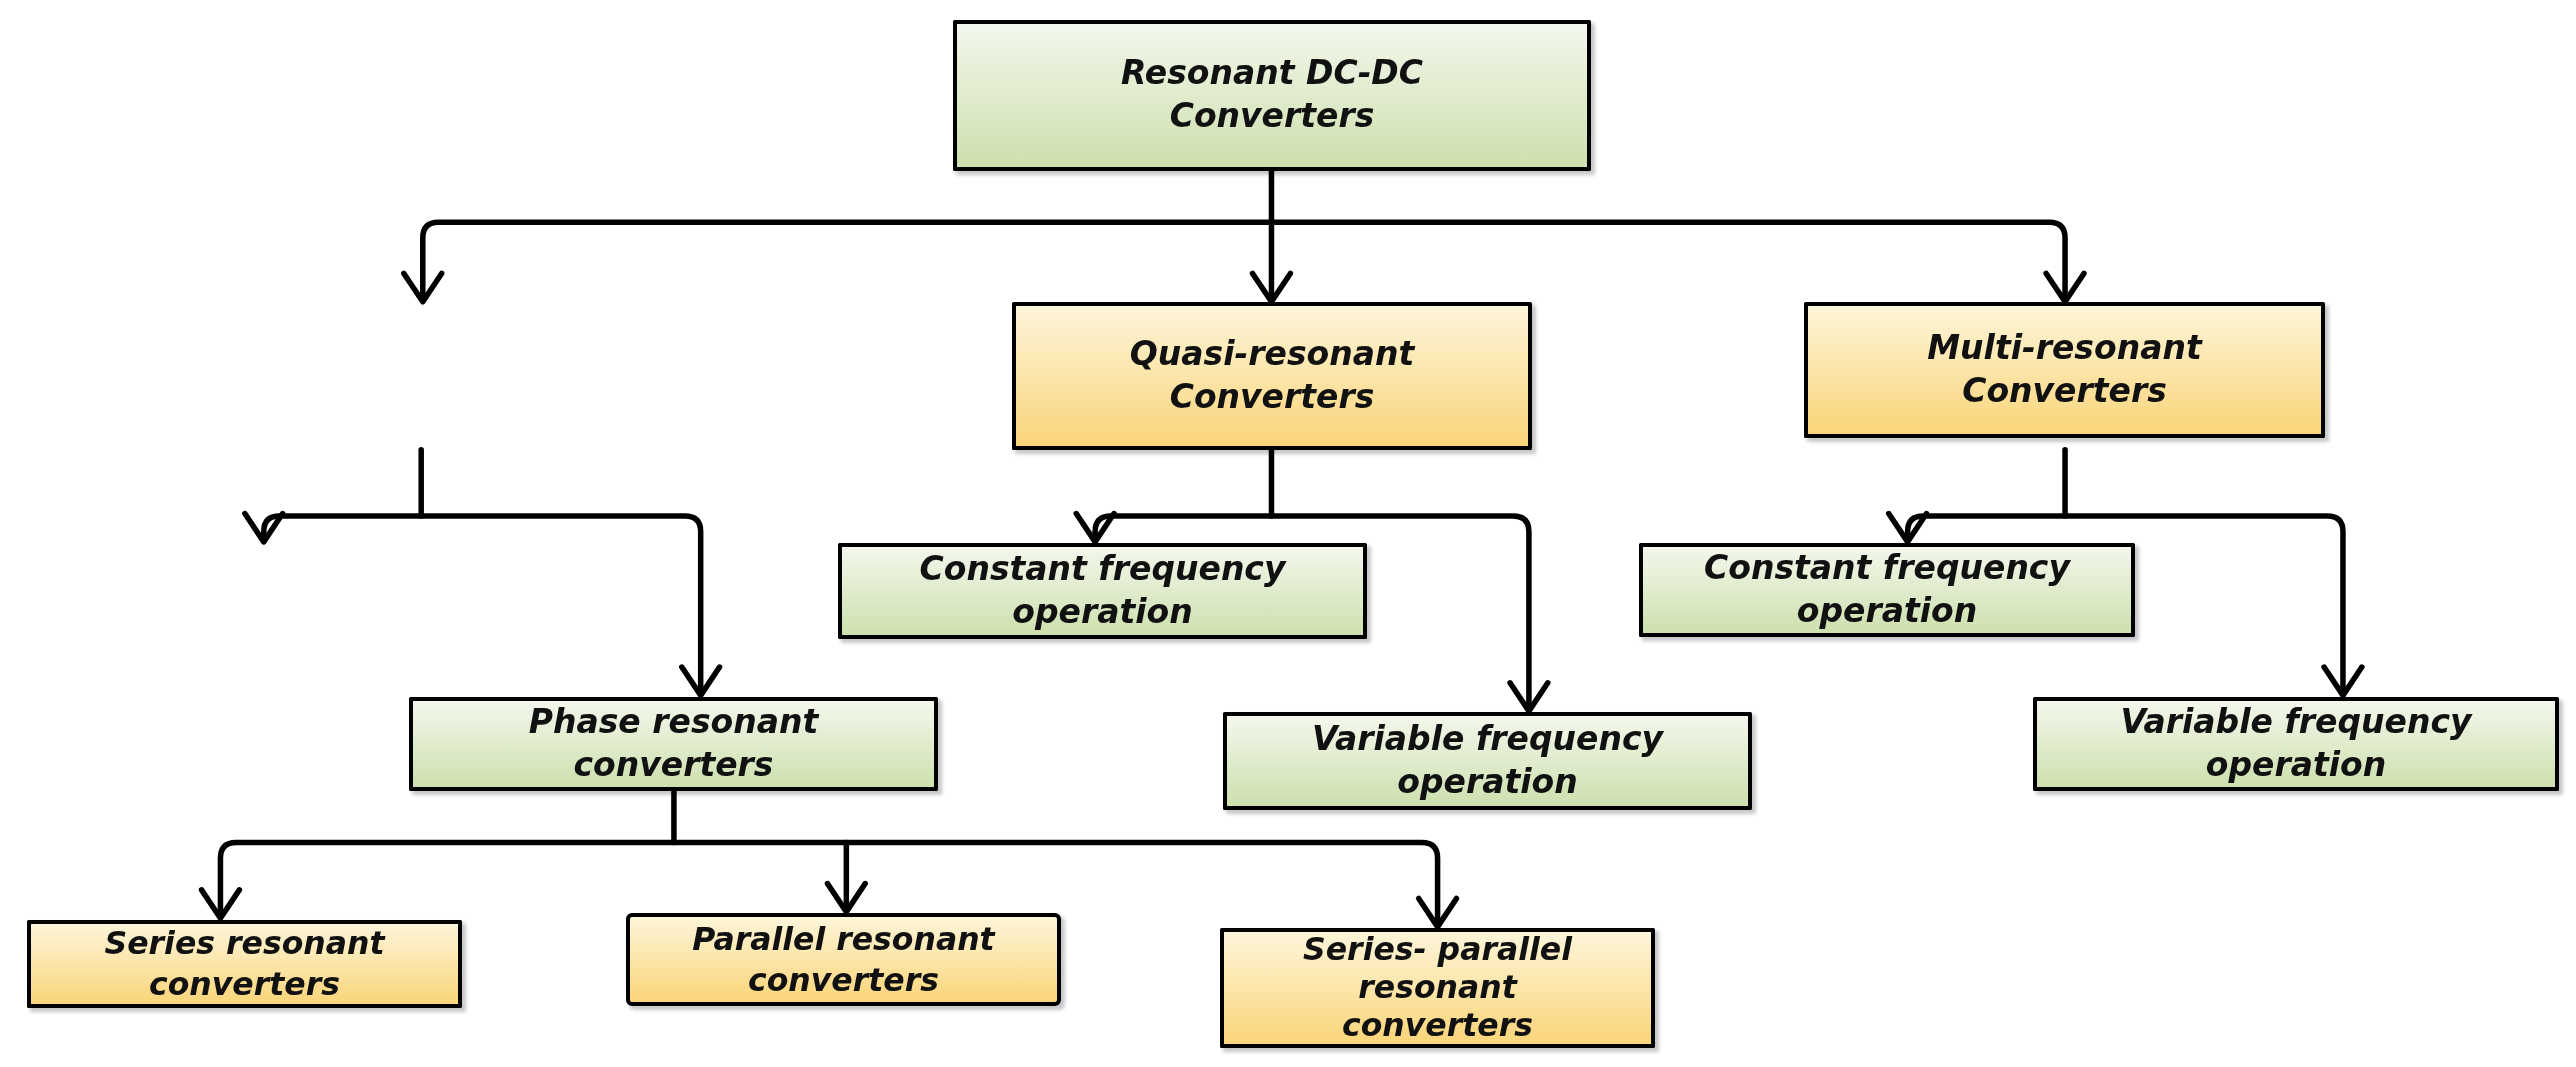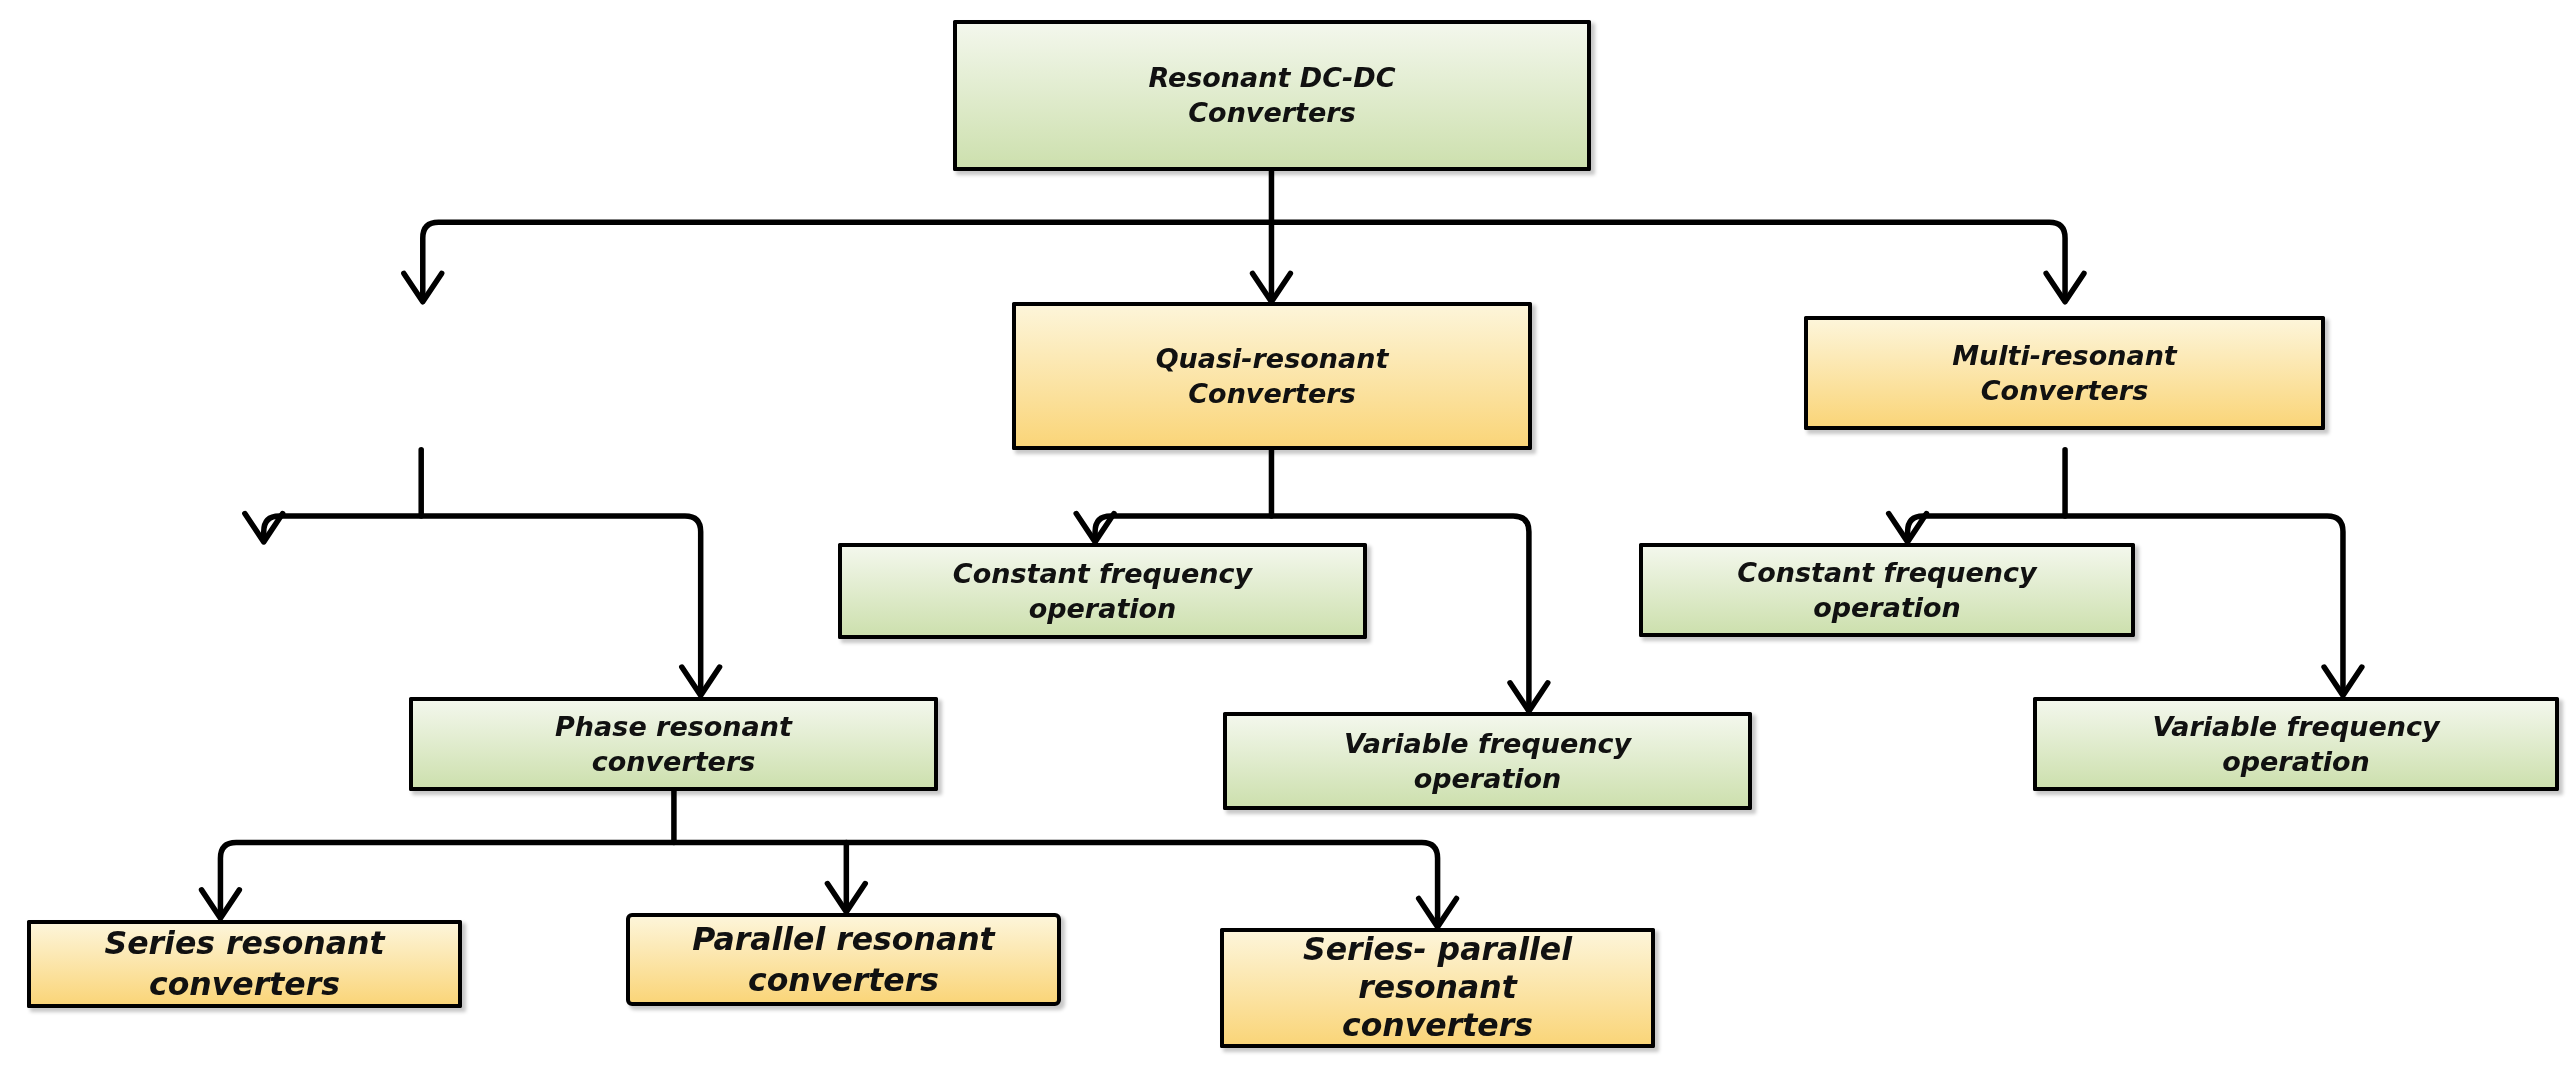--- a/index.html
+++ b/index.html
@@ -44,21 +44,21 @@
     text-align:center;
     font-weight:bold;
     font-style:italic;
     color:var(--text-color);
     white-space:pre-line;
     line-height:1.3;
     box-shadow:3.1px 3.9px 3.9px rgba(0,0,0,0.22);
   }
   .node.green{background:linear-gradient(to bottom,var(--green-top) 0%,var(--green-bottom) 100%);}
   .node.yellow{background:linear-gradient(to bottom,var(--yellow-top) 0%,var(--yellow-bottom) 100%);}
-  .fs-42{font-size:27px;}
+  .fs-42{font-size:33px;}
   .fs-40{font-size:31.5px;}
 </style>
 </head>
 <body>
 
 <div class="canvas">
 
   <svg class="edges" viewBox="0 0 3272 1356">
 
     <path d="M1615 217 V376"></path>
@@ -90,21 +90,21 @@
     <path d="M1802 1141 L1826 1177 L1850 1141"></path>
   </svg>
 
   <div class="node green fs-42" style="left:953px;top:19.7px;width:638px;height:151px;">Resonant  DC-DC
 Converters</div>
 
 
   <div class="node yellow fs-42" style="left:1012px;top:302px;width:520px;height:148px;">Quasi-resonant
 Converters</div>
 
-  <div class="node yellow fs-42" style="left:1804px;top:316px;width:521px;height:114px;">Multi-resonant
+  <div class="node yellow fs-42" style="left:1804px;top:302px;width:521px;height:136px;">Multi-resonant
 Converters</div>
 
 
   <div class="node green fs-42" style="left:409px;top:697px;width:529px;height:94px;">Phase resonant
 converters</div>
 
   <div class="node green fs-42" style="left:838px;top:543px;width:529px;height:96px;">Constant frequency
 operation</div>
 
   <div class="node green fs-42" style="left:1223px;top:712px;width:529px;height:98px;">Variable  frequency

